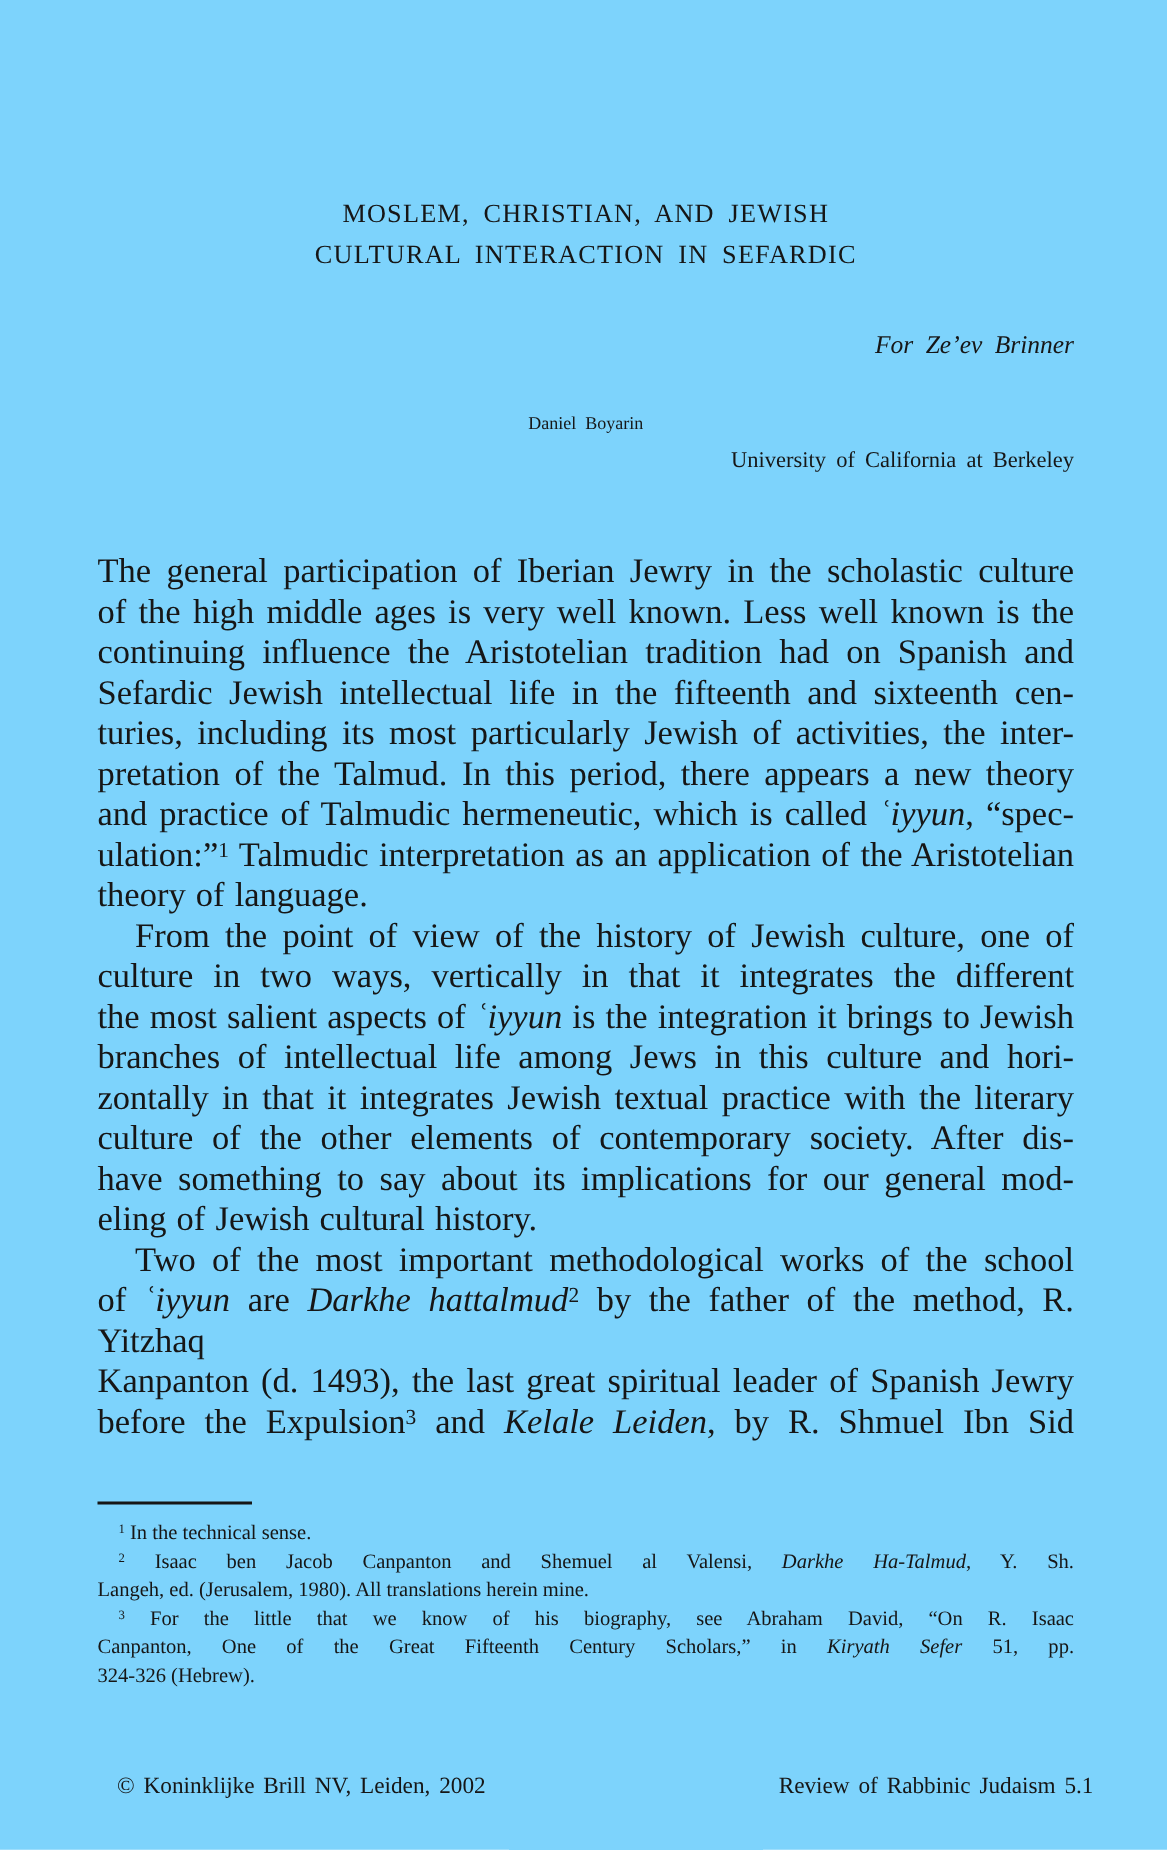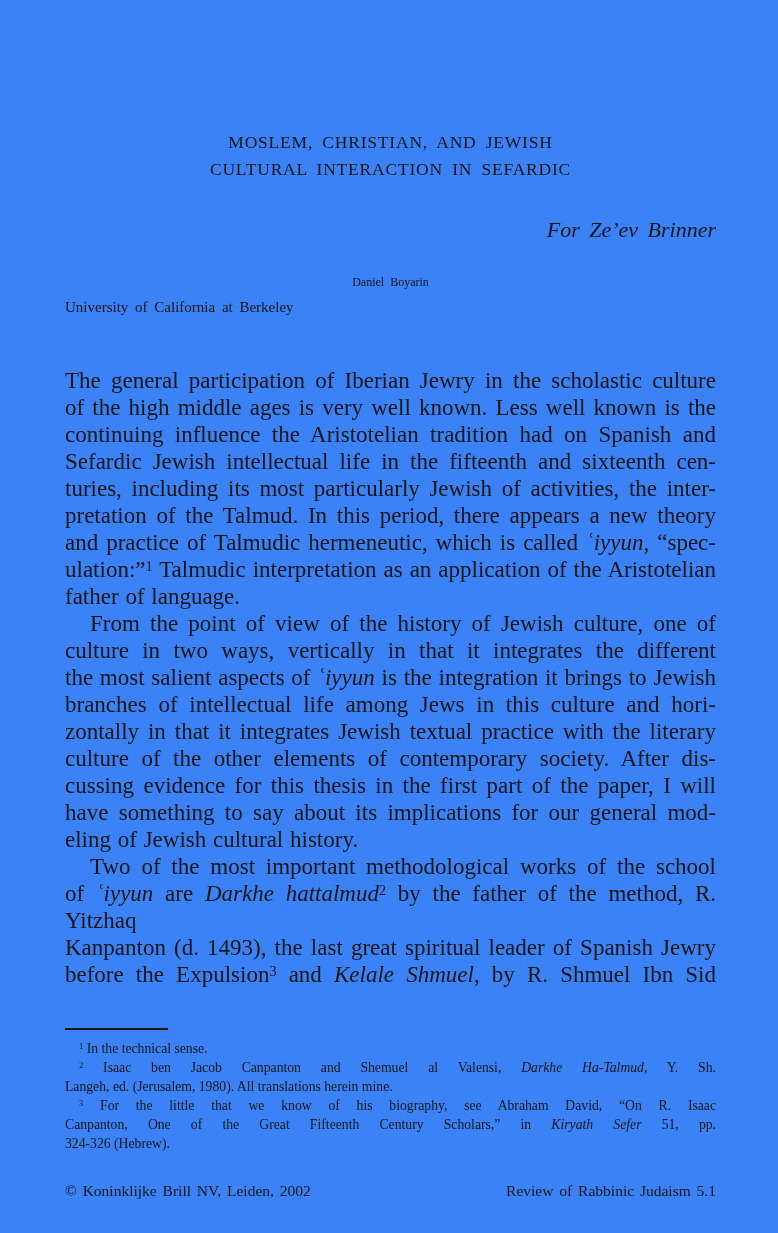--- a/index.html
+++ b/index.html
@@ -5,21 +5,21 @@
   html, body { margin: 0; padding: 0; }
   body {
     width: 778px; height: 1233px;
     background: #ffffff;
     font-family: "Liberation Serif", "DejaVu Serif", serif;
     color: #161616;
   }
   .page {
     position: relative;
     width: 778px; height: 1233px;
-    background: #3b82f6;
+    background: #7dd3fc;
     overflow: hidden;
   }
   .content {
     position: absolute;
     left: 65px; top: 0;
     width: 651px;
   }
   .title {
     margin: 0;
     padding-top: 129px;
@@ -27,34 +27,34 @@
     font-weight: normal;
     font-size: 17.5px;
     line-height: 27px;
     letter-spacing: 0.8px;
     word-spacing: 4px;
   }
   .dedication {
     margin-top: 36px;
     text-align: right;
     font-style: italic;
-    font-size: 22px;
+    font-size: 17px;
     line-height: 22px;
     word-spacing: 4px;
   }
   .author {
     margin-top: 30px;
     text-align: center;
     font-size: 12px;
     line-height: 22px;
     word-spacing: 3px;
   }
   .affil {
     margin-top: 5px;
-    text-align: left;
+    text-align: right;
     font-size: 15px;
     line-height: 19px;
     word-spacing: 3px;
   }
   .bodytext {
     margin-top: 50px;
     font-size: 23px;
     line-height: 27px;
     word-spacing: 1px;
   }
@@ -79,21 +79,21 @@
     height: 0;
     border-top: 2px solid #161616;
   }
   .footnotes {
     margin-top: 9px;
     font-size: 13.7px;
     line-height: 19px;
   }
   .footer {
     position: absolute;
-    left: 65px;
+    left: 78px;
     width: 651px;
     top: 1181px;
     font-size: 15.5px;
     line-height: 20px;
     display: flex;
     justify-content: space-between;
     word-spacing: 2px;
   }
 </style>
 </head>
@@ -115,38 +115,37 @@
     <div class="bodytext">
       <div>
           <div class="line">The general participation of Iberian Jewry in the scholastic culture</div>
           <div class="line">of the high middle ages is very well known. Less well known is the</div>
           <div class="line">continuing influence the Aristotelian tradition had on Spanish and</div>
           <div class="line">Sefardic Jewish intellectual life in the fifteenth and sixteenth cen-</div>
           <div class="line">turies, including its most particularly Jewish of activities, the inter-</div>
           <div class="line">pretation of the Talmud. In this period, there appears a new theory</div>
           <div class="line">and practice of Talmudic hermeneutic, which is called <i>ʿiyyun</i>, “spec-</div>
           <div class="line">ulation:”<sup>1</sup> Talmudic interpretation as an application of the Aristotelian</div>
-          <div class="line last">father of language.</div>
+          <div class="line last">theory of language.</div>
         </div>
       <div>
           <div class="line indent">From the point of view of the history of Jewish culture, one of</div>
           <div class="line">culture in two ways, vertically in that it integrates the different</div>
           <div class="line">the most salient aspects of <i>ʿiyyun</i> is the integration it brings to Jewish</div>
           <div class="line">branches of intellectual life among Jews in this culture and hori-</div>
           <div class="line">zontally in that it integrates Jewish textual practice with the literary</div>
           <div class="line">culture of the other elements of contemporary society. After dis-</div>
-          <div class="line">cussing evidence for this thesis in the first part of the paper, I will</div>
           <div class="line">have something to say about its implications for our general mod-</div>
           <div class="line last">eling of Jewish cultural history.</div>
         </div>
       <div>
           <div class="line indent">Two of the most important methodological works of the school</div>
           <div class="line">of <i>ʿiyyun</i> are <i>Darkhe hattalmud</i><sup>2</sup> by the father of the method, R. Yitzhaq</div>
           <div class="line">Kanpanton (d. 1493), the last great spiritual leader of Spanish Jewry</div>
-          <div class="line">before the Expulsion<sup>3</sup> and <i>Kelale Shmuel</i>, by R. Shmuel Ibn Sid</div>
+          <div class="line">before the Expulsion<sup>3</sup> and <i>Kelale Leiden</i>, by R. Shmuel Ibn Sid</div>
         </div>
     </div>
 
     <div class="fnrule"></div>
 
     <div class="footnotes">
       <div>
           <div class="line indent last"><sup>1</sup> In the technical sense.</div>
         </div>
       <div>

